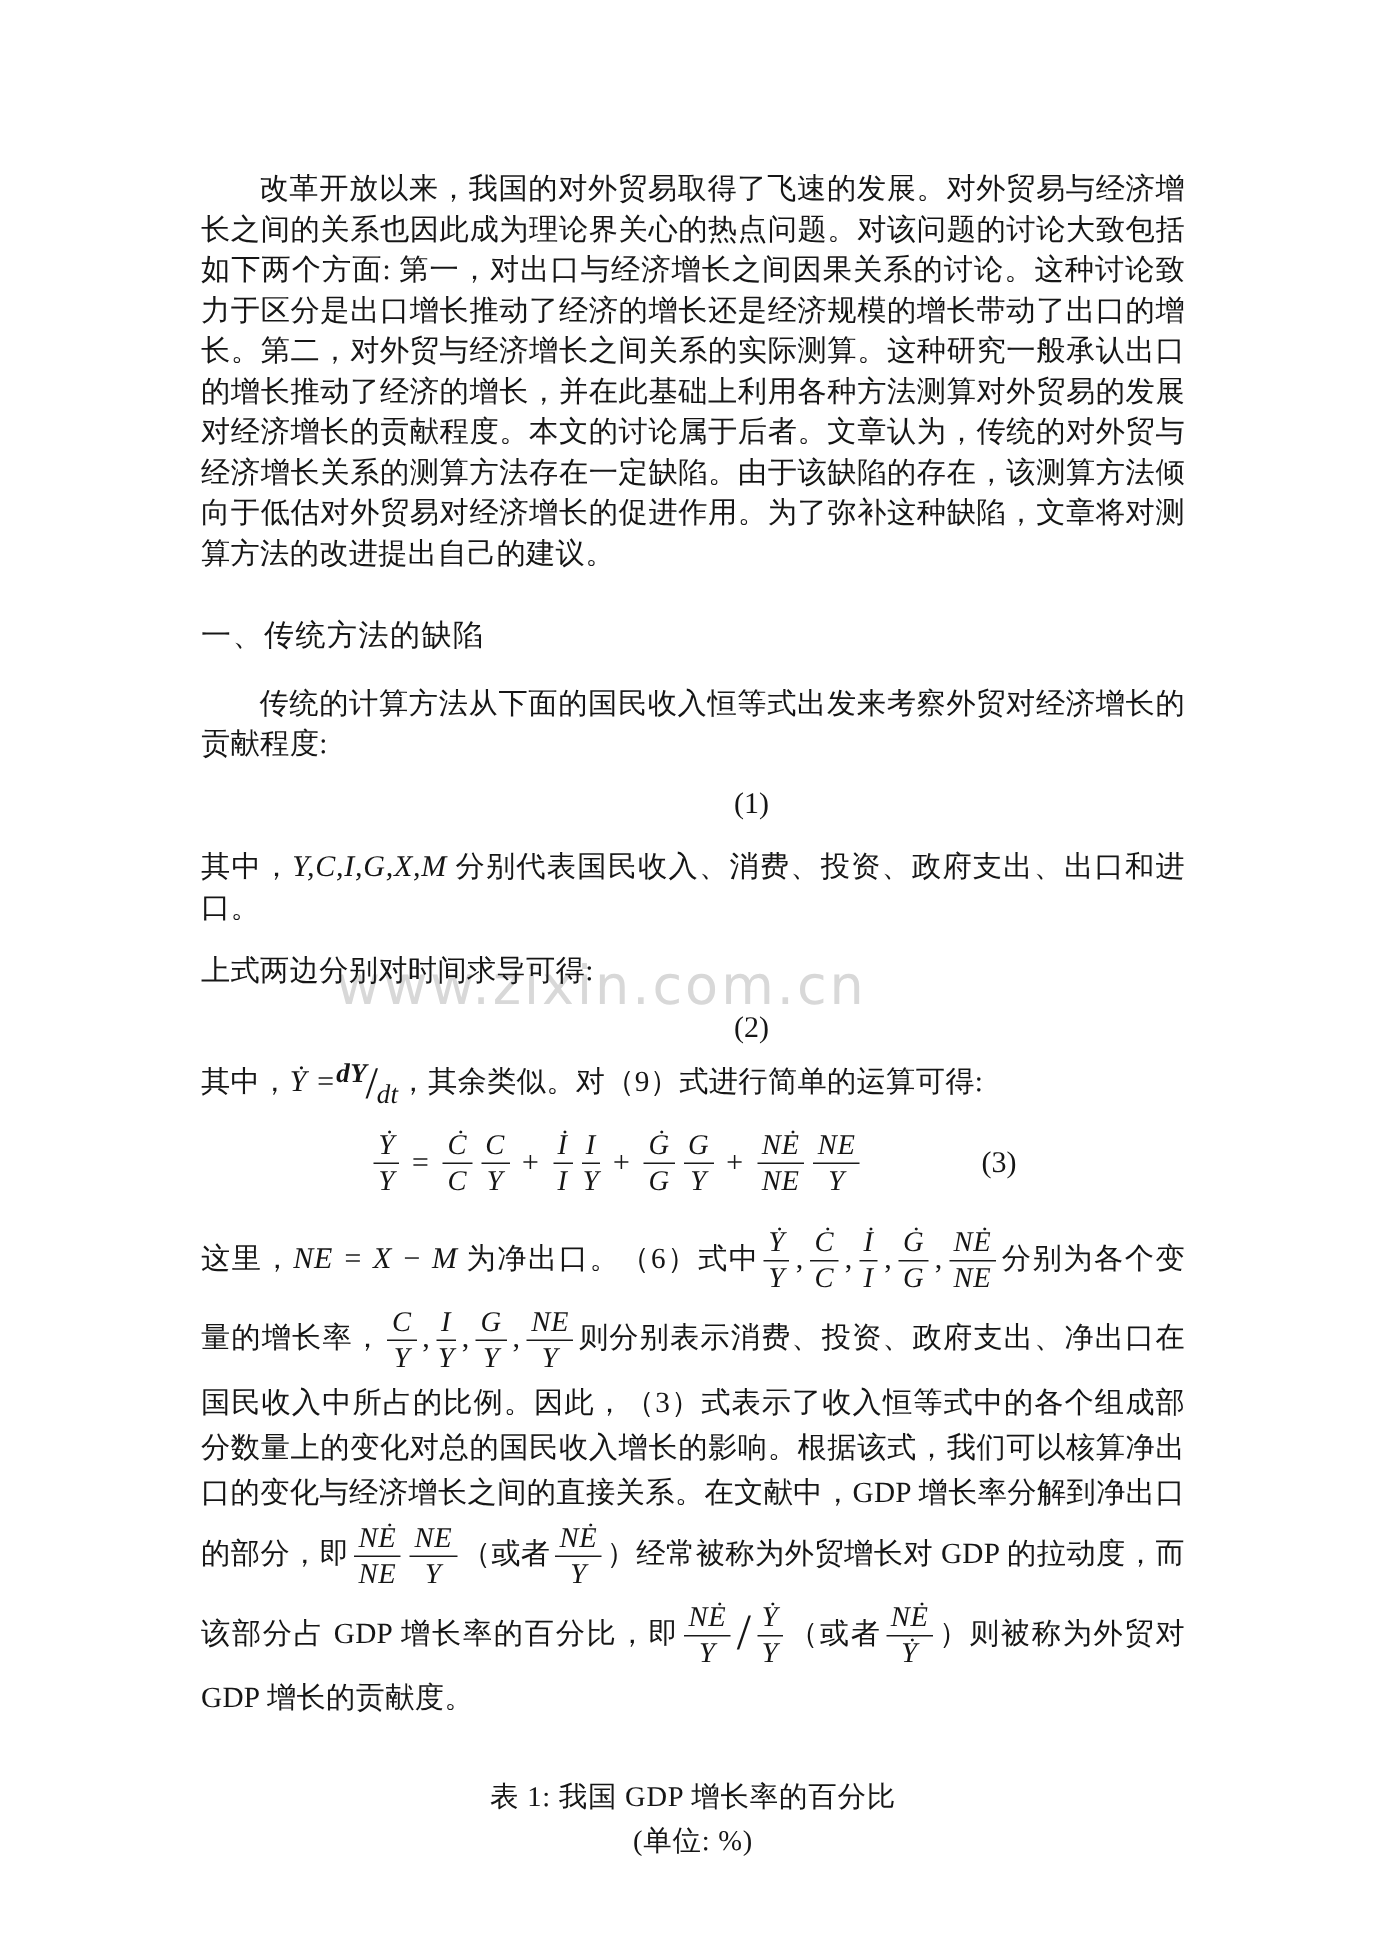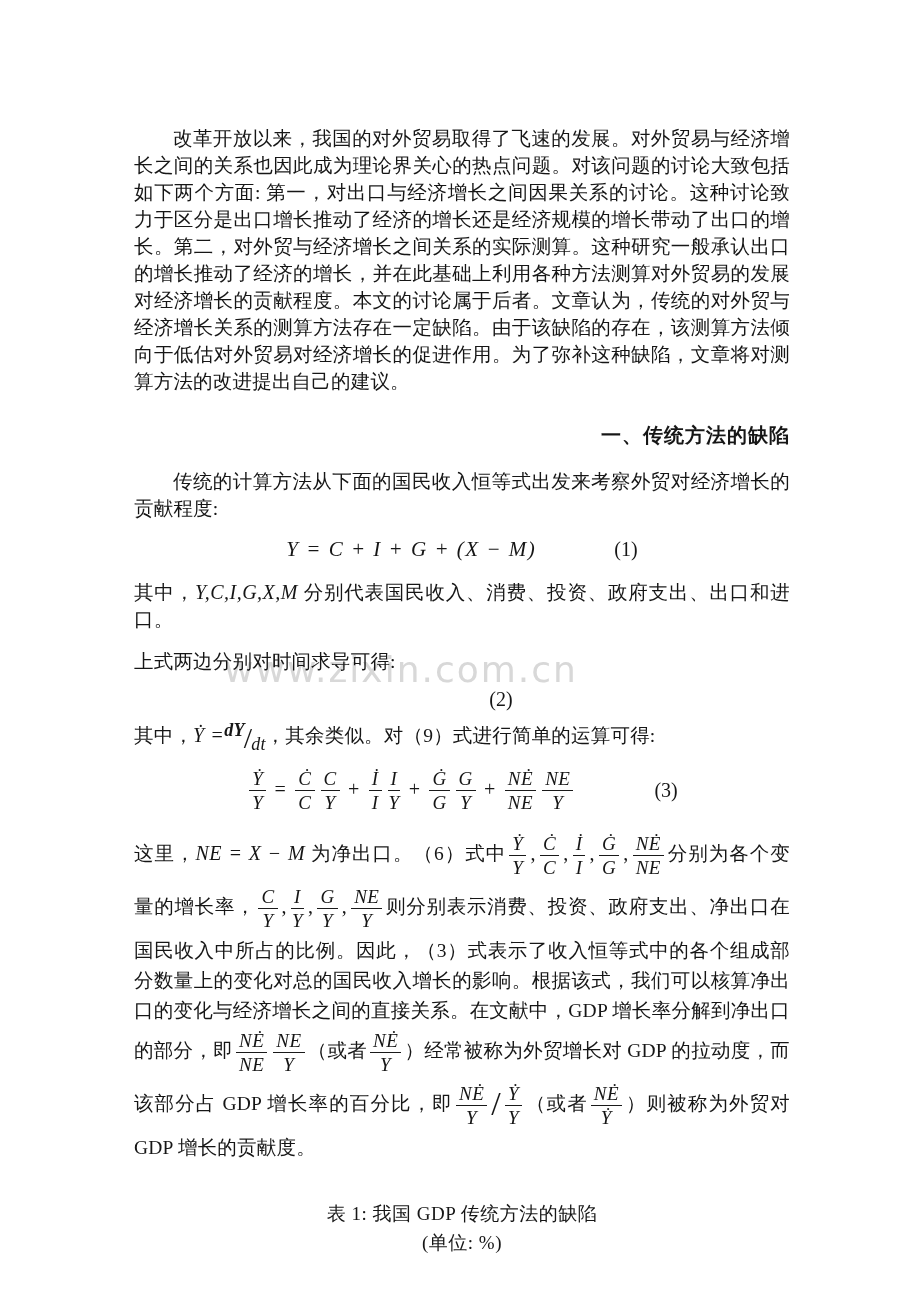--- a/index.html
+++ b/index.html
@@ -8,28 +8,28 @@
     font-family:"Liberation Serif","DejaVu Serif",serif;
     color:#161616;
   }
   .page{position:relative;width:920px;height:1302px;background:#fff;}
   .watermark{
     position:absolute;left:224px;top:619px;z-index:0;
     font-family:"DejaVu Sans","Liberation Sans",sans-serif;
     font-size:36px;color:#d8d8d8;letter-spacing:2px;font-weight:400;
     user-select:none;white-space:nowrap;margin-top:18px;
   }
-  .content{position:relative;z-index:1;padding:113px 54px 0 134px;width:656px;margin-top:12px;}
+  .content{position:relative;z-index:1;padding:113px 54px 0 134px;width:656px;}
   .para{
     font-size:19.5px;line-height:27px;text-align:justify;margin:0;
     letter-spacing:0.2px;
   }
   .indent{text-indent:2em;}
   .heading{
-    font-size:20px;font-weight:bold;text-align:right;
+    font-size:20px;font-weight:normal;text-align:left;
     margin:27px 0 19px 0;letter-spacing:1px;
   }
   .mvar{font-family:"Liberation Serif",serif;font-size:20px;letter-spacing:0.5px;}
   .eqrow{display:flex;justify-content:center;align-items:center;}
   .eq1row{margin:15px 0 17px 0;}
   .eq2row{margin:13px 0 11px 0;}
   .eq3row{margin:17px 0 15px 0;}
   .eqbody{font-family:"Liberation Serif",serif;font-style:italic;font-size:21px;letter-spacing:1.5px;white-space:nowrap;}
   .eqnum{font-family:"Liberation Serif",serif;font-style:normal;font-size:20px;margin-left:78px;letter-spacing:0;}
   .frac{
@@ -66,21 +66,20 @@
 
   <div class="content">
 
     <p class="para indent">改革开放以来，我国的对外贸易取得了飞速的发展。对外贸易与经济增长之间的关系也因此成为理论界关心的热点问题。对该问题的讨论大致包括如下两个方面: 第一，对出口与经济增长之间因果关系的讨论。这种讨论致力于区分是出口增长推动了经济的增长还是经济规模的增长带动了出口的增长。第二，对外贸与经济增长之间关系的实际测算。这种研究一般承认出口的增长推动了经济的增长，并在此基础上利用各种方法测算对外贸易的发展对经济增长的贡献程度。本文的讨论属于后者。文章认为，传统的对外贸与经济增长关系的测算方法存在一定缺陷。由于该缺陷的存在，该测算方法倾向于低估对外贸易对经济增长的促进作用。为了弥补这种缺陷，文章将对测算方法的改进提出自己的建议。</p>
 
     <div class="heading">一、传统方法的缺陷</div>
 
     <p class="para indent">传统的计算方法从下面的国民收入恒等式出发来考察外贸对经济增长的贡献程度:</p>
 
     <div class="eqrow eq1row">
-      <span class="eqbody">Y = C + I + G + (X − M)</span>
       <span class="eqnum">(1)</span>
     </div>
 
     <p class="para p3a"><span>其中，</span><i class="mvar">Y,C,I,G,X,M</i><span> 分别代表国民收入、消费、投资、政府支出、出口和进口。</span></p>
 
     <p class="para p3b">上式两边分别对时间求导可得:</p>
 
     <div class="eqrow eq2row">
       <span class="eqnum">(2)</span>
     </div>
@@ -164,18 +163,18 @@
           <span class="fd">Y</span>
         </span><span class="bigslash">/</span><span class="frac">
           <span class="fn">Ẏ</span>
           <span class="fd">Y</span>
         </span><span>（或者</span><span class="frac">
           <span class="fn">NĖ</span>
           <span class="fd">Ẏ</span>
         </span><span>）则被称为外贸对 GDP 增长的贡献度。</span></p>
 
     <div class="caption-wrap">
-      <p class="caption">表 1: 我国 GDP 传统方法的缺陷</p>
+      <p class="caption">表 1: 我国 GDP 增长率的百分比</p>
       <p class="caption">(单位: %)</p>
     </div>
 
   </div>
 </div>
 
 </body></html>

